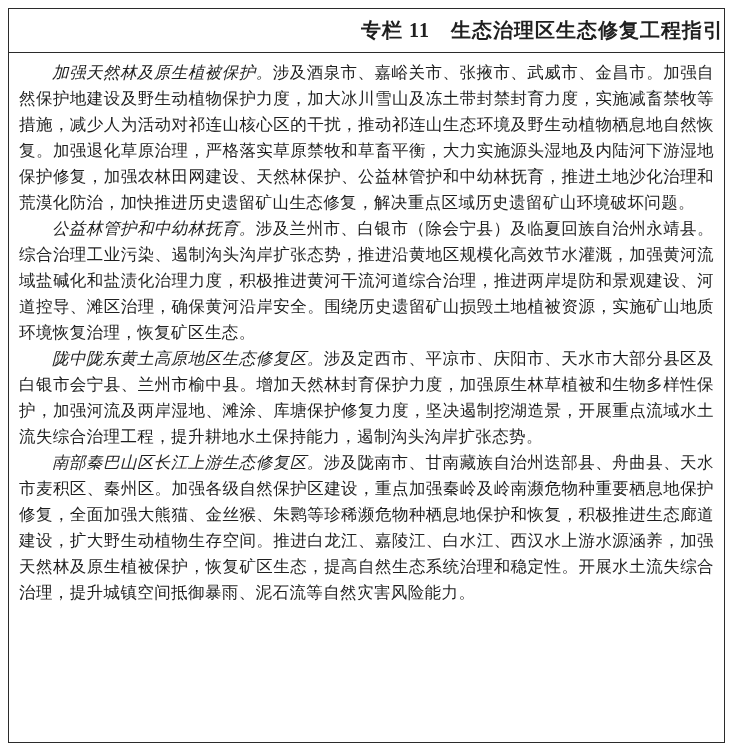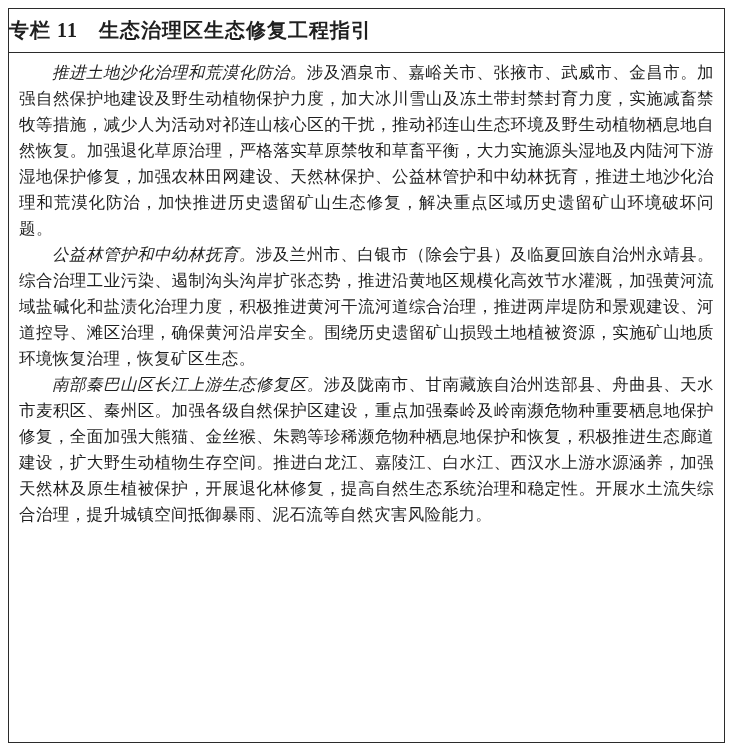--- a/index.html
+++ b/index.html
@@ -26,21 +26,21 @@
     box-sizing: border-box;
     display: flex;
     flex-direction: column;
   }
   .title-bar {
     flex: 0 0 auto;
     height: 43px;
     border-bottom: 1.5px solid #2b2b2b;
     display: flex;
     align-items: center;
-    justify-content: flex-start;
+    justify-content: flex-end;
   }
   .title-bar .title {
     font-size: 20px;
     font-weight: bold;
     letter-spacing: 1px;
     white-space: pre;
   }
   .body-area {
     flex: 1 1 auto;
     padding: 7px 10px 6px 10px;
@@ -60,17 +60,18 @@
   }
 </style>
 </head>
 <body>
 
 <div class="panel">
   <div class="title-bar">
     <span class="title">专栏 11　生态治理区生态修复工程指引</span>
   </div>
   <div class="body-area">
-    <p class="para"><span class="lead">推进土地沙化治理和荒漠化防治。</span><span>涉及酒泉市、嘉峪关市、张掖市、武威市、金昌市。加强自然保护地建设及野生动植物保护力度，加大冰川雪山及冻土带封禁封育力度，实施减畜禁牧等措施，减少人为活动对祁连山核心区的干扰，推动祁连山生态环境及野生动植物栖息地自然恢复。加强退化草原治理，严格落实草原禁牧和草畜平衡，大力实施源头湿地及内陆河下游湿地保护修复，加强农林田网建设、天然林保护、公益林管护和中幼林抚育，推进土地沙化治理和荒漠化防治，加快推进历史遗留矿山生态修复，解决重点区域历史遗留矿山环境破坏问题。</span></p>
+    <p class="para"><span class="lead">加强天然林及原生植被保护。</span><span>涉及酒泉市、嘉峪关市、张掖市、武威市、金昌市。加强自然保护地建设及野生动植物保护力度，加大冰川雪山及冻土带封禁封育力度，实施减畜禁牧等措施，减少人为活动对祁连山核心区的干扰，推动祁连山生态环境及野生动植物栖息地自然恢复。加强退化草原治理，严格落实草原禁牧和草畜平衡，大力实施源头湿地及内陆河下游湿地保护修复，加强农林田网建设、天然林保护、公益林管护和中幼林抚育，推进土地沙化治理和荒漠化防治，加快推进历史遗留矿山生态修复，解决重点区域历史遗留矿山环境破坏问题。</span></p>
     <p class="para"><span class="lead">公益林管护和中幼林抚育。</span><span>涉及兰州市、白银市（除会宁县）及临夏回族自治州永靖县。综合治理工业污染、遏制沟头沟岸扩张态势，推进沿黄地区规模化高效节水灌溉，加强黄河流域盐碱化和盐渍化治理力度，积极推进黄河干流河道综合治理，推进两岸堤防和景观建设、河道控导、滩区治理，确保黄河沿岸安全。围绕历史遗留矿山损毁土地植被资源，实施矿山地质环境恢复治理，恢复矿区生态。</span></p>
-    <p class="para"><span class="lead">南部秦巴山区长江上游生态修复区。</span><span>涉及陇南市、甘南藏族自治州迭部县、舟曲县、天水市麦积区、秦州区。加强各级自然保护区建设，重点加强秦岭及岭南濒危物种重要栖息地保护修复，全面加强大熊猫、金丝猴、朱鹮等珍稀濒危物种栖息地保护和恢复，积极推进生态廊道建设，扩大野生动植物生存空间。推进白龙江、嘉陵江、白水江、西汉水上游水源涵养，加强天然林及原生植被保护，开展退化林修复，提高自然生态系统治理和稳定性。开展水土流失综合治理，提升城镇空间抵御暴雨、泥石流等自然灾害风险能力。</span></p>
+    <p class="para"><span class="lead">陇中陇东黄土高原地区生态修复区。</span><span>涉及定西市、平凉市、庆阳市、天水市大部分县区及白银市会宁县、兰州市榆中县。增加天然林封育保护力度，加强原生林草植被和生物多样性保护，加强河流及两岸湿地、滩涂、库塘保护修复力度，坚决遏制挖湖造景，开展重点流域水土流失综合治理工程，提升耕地水土保持能力，遏制沟头沟岸扩张态势。</span></p>
+    <p class="para"><span class="lead">南部秦巴山区长江上游生态修复区。</span><span>涉及陇南市、甘南藏族自治州迭部县、舟曲县、天水市麦积区、秦州区。加强各级自然保护区建设，重点加强秦岭及岭南濒危物种重要栖息地保护修复，全面加强大熊猫、金丝猴、朱鹮等珍稀濒危物种栖息地保护和恢复，积极推进生态廊道建设，扩大野生动植物生存空间。推进白龙江、嘉陵江、白水江、西汉水上游水源涵养，加强天然林及原生植被保护，恢复矿区生态，提高自然生态系统治理和稳定性。开展水土流失综合治理，提升城镇空间抵御暴雨、泥石流等自然灾害风险能力。</span></p>
   </div>
 </div>
 
 </body></html>

